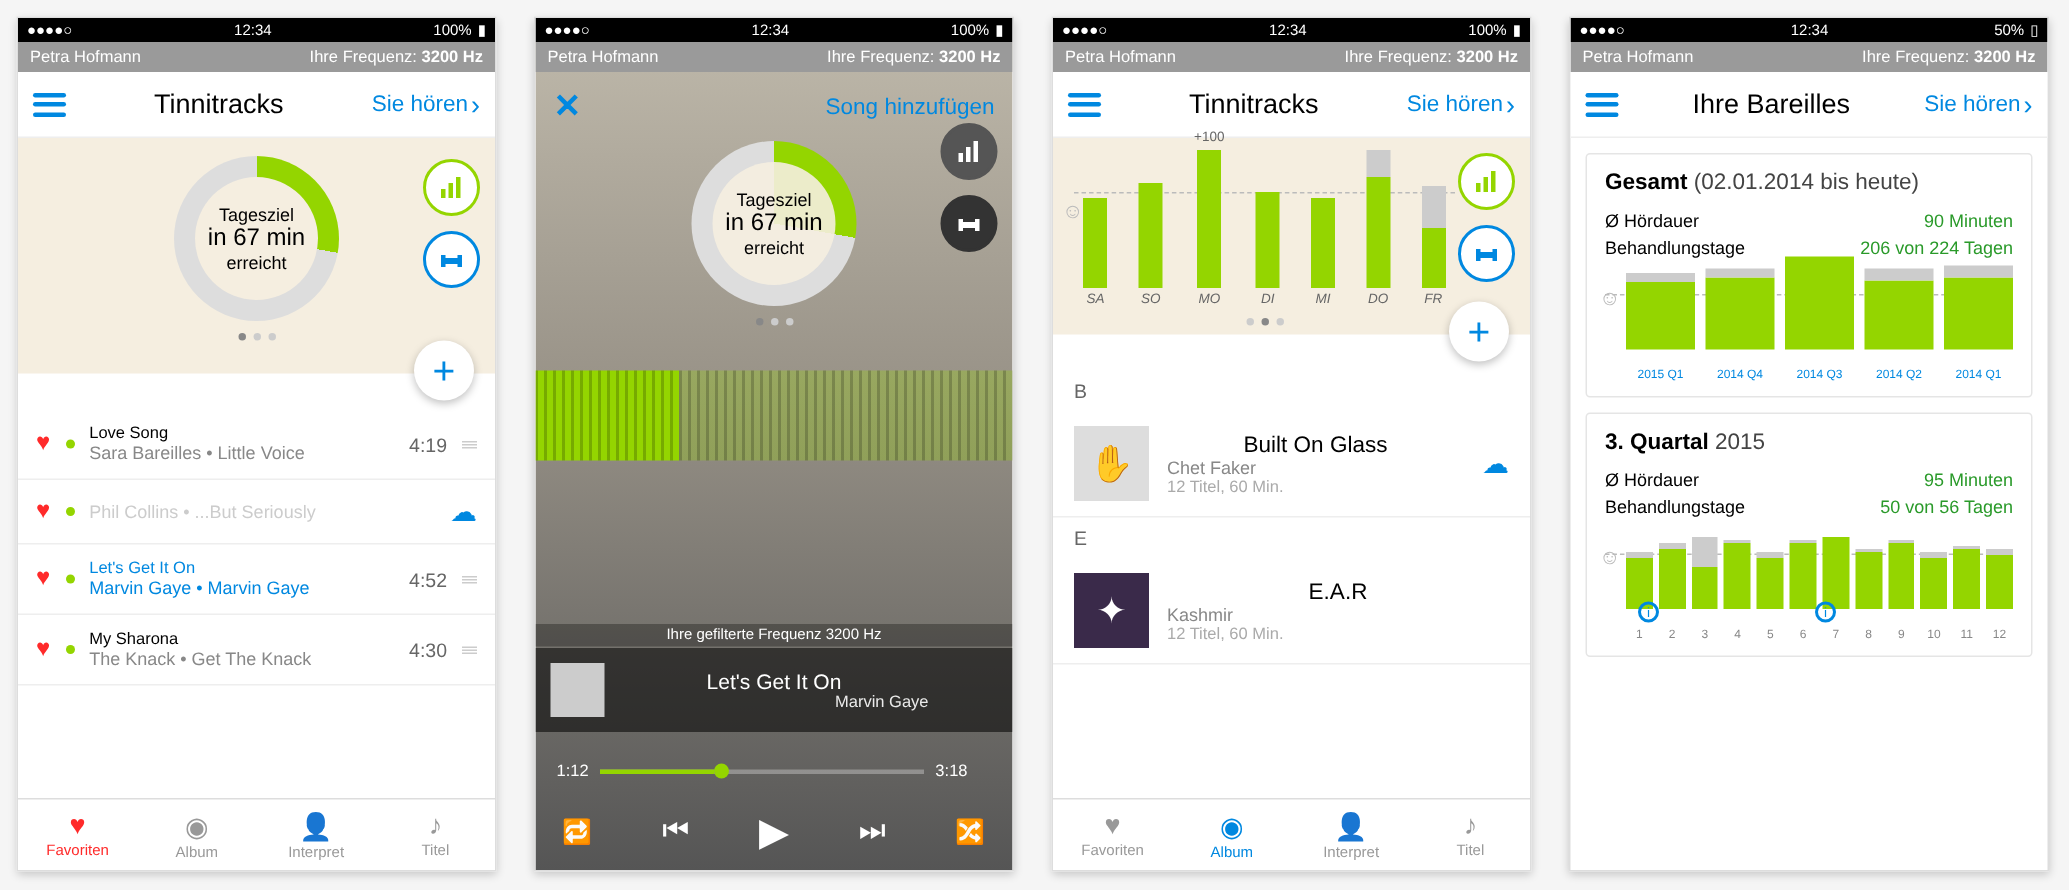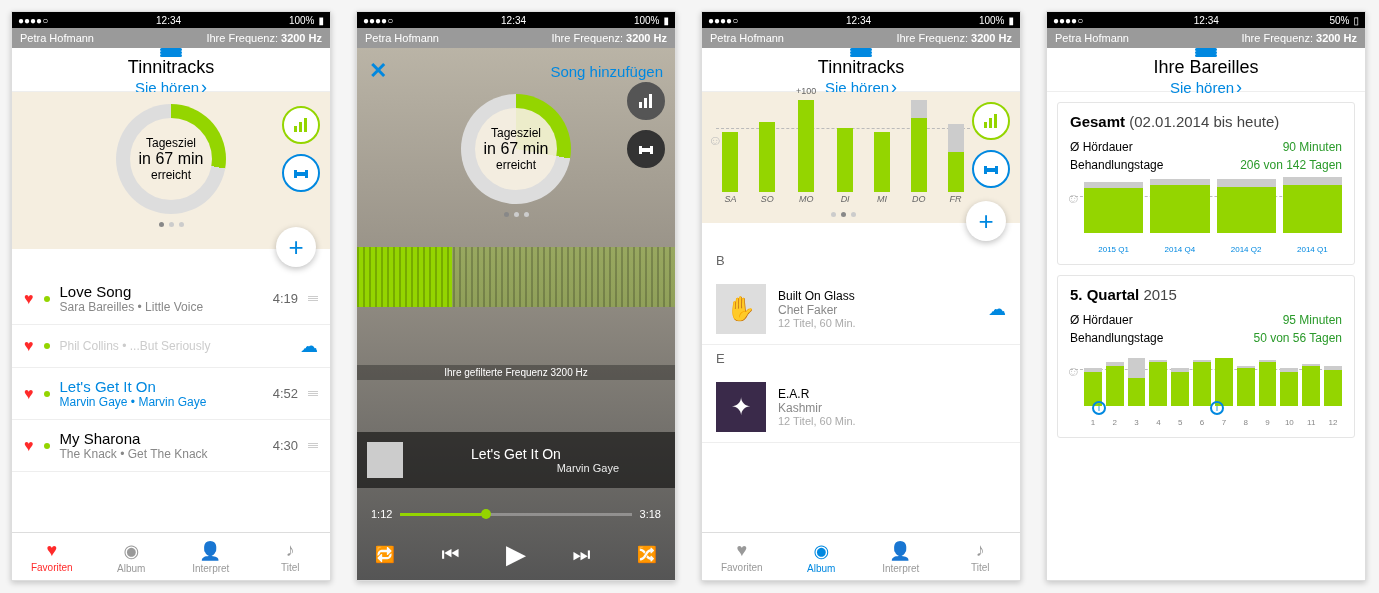--- a/index.html
+++ b/index.html
@@ -50,21 +50,20 @@
 
   
   .nav-bar {
     height: 44px;
     display: flex;
     align-items: center;
     justify-content: space-between;
     padding: 0 10px;
     border-bottom: 1px solid #eee;
     background:#fff;
-    flex-direction:column;
   }
   .hamburger {
     width: 22px; height: 16px;
     display:flex; flex-direction:column; justify-content:space-between;
   }
   .hamburger span { display:block; height:3px; background:#0088e0; border-radius:2px; }
   .nav-title { font-size: 18px; font-weight: 500; flex:1; text-align:center; }
   .nav-right { color:#0088e0; font-size:15px; display:flex; align-items:center; gap:2px; }
   .chev { font-size:18px; line-height:1; }
 
@@ -109,21 +108,21 @@
 
   
   .fav-list { padding-top: 24px; }
   .song-row {
     display:flex; align-items:center; padding:10px 12px;
     border-bottom:1px solid #eee; gap:10px;
   }
   .heart { color:#ff2a2a; font-size:16px; }
   .greendot { width:6px; height:6px; border-radius:50%; background:#94d500; }
   .song-meta { flex:1; }
-  .song-title { font-size:15px; }
+  .song-title { font-size:11px; }
   .song-title.link { color:#0088e0; }
   .song-sub { font-size:12px; color:#888; }
   .song-dur { font-size:13px; color:#666; }
   .handle { display:flex; flex-direction:column; gap:1px; }
   .handle span { width:10px; height:1px; background:#ccc; }
   .cloud { color:#0088e0; font-size:18px; }
   .song-row.dim .song-title, .song-row.dim .song-sub { color:#ccc; }
 
   
   .tab-bar {
@@ -141,37 +140,37 @@
   .player-body { position:relative; height: calc(100% - 16px); background: linear-gradient(180deg, #bdb7a9 0%, #9a9489 40%, #555 100%); }
   .player-top {
     display:flex; align-items:center; justify-content:space-between;
     padding:10px 12px;
   }
   .close-x { color:#0088e0; font-size:22px; font-weight:bold; }
   .player-ring-wrap { display:flex; justify-content:center; }
   .player .side-icons { top:54px; }
   .player .ring::after { background:rgba(245,238,224,.9); }
   .filter-label {
-    text-align:center; color:#fff; font-size:10px; margin-top:37px;
+    text-align:center; color:#fff; font-size:10px; margin-top:88px;
     background:rgba(0,0,0,.3); padding:2px 0;
   }
   .wave { height:60px; background:linear-gradient(90deg, #94d500 0 30%, rgba(148,213,0,.3) 30% 100%); margin:30px 0 0; position:relative; }
   .wave::before { content:''; position:absolute; inset:0; background:repeating-linear-gradient(90deg, rgba(0,0,0,.2) 0 2px, transparent 2px 6px); }
   .now-playing {
     background:rgba(0,0,0,.55); color:#fff; padding:10px; display:flex; align-items:center; gap:10px;
     position:absolute; bottom:92px; left:0; right:0;
   }
   .now-playing img, .np-art {
     width:36px; height:36px; background:#ccc; flex-shrink:0;
   }
   .np-meta { flex:1; text-align:center; }
   .np-title { font-size:14px; font-weight:500; }
   .np-artist { font-size:11px; opacity:.9;text-align:right; }
   .progress-row {
-    position:absolute; bottom:60px; left:0; right:0; padding:0 14px;
+    position:absolute; bottom:60px; left:0; right:16px; padding:0 14px;
     display:flex; align-items:center; gap:8px; color:#fff; font-size:11px;
   }
   .prog-track { flex:1; height:3px; background:rgba(255,255,255,.3); position:relative; }
   .prog-fill { position:absolute; left:0; top:0; bottom:0; width:35%; background:#94d500; }
   .prog-knob { position:absolute; left:35%; top:-4px; width:10px; height:10px; border-radius:50%; background:#94d500; }
   .controls-row {
     position:absolute; bottom:10px; left:0; right:0; padding:0 18px;
     display:flex; align-items:center; justify-content:space-between; color:#fff;
   }
   .ctrl-small { font-size:16px; color:#94d500; }
@@ -188,21 +187,21 @@
   .bar .grey { position:absolute; top:-0px; left:0; right:0; background:#ccc; }
   .bar-lbl { font-size:9px; color:#666;font-style:italic; }
   .smiley { color:#bbb; font-size:14px; position:absolute; left:6px; top:40px; }
 
   
   .section-head { padding:6px 14px; font-size:13px; color:#666; }
   .album-row { display:flex; align-items:center; padding:10px 14px; border-bottom:1px solid #eee; gap:12px; }
   .album-art { width:50px; height:50px; background:#ddd; flex-shrink:0; display:flex; align-items:center; justify-content:center; font-size:24px; }
   .album-art.dark { background:#3a2a4a; color:#fff; }
   .album-meta { flex:1; }
-  .album-title { font-size:12px; }
+  .album-title { font-size:15px;text-align:center; }
   .album-artist { font-size:12px; color:#888; }
   .album-info { font-size:11px; color:#aaa; }
 
   
   .stats-card {
     margin:10px; border:1px solid #e5e5e5; border-radius:3px; padding:10px 12px;
     background:#fff;
   }
   .stats-head { font-size:15px; margin-bottom:8px; }
   .stats-head .light { font-weight:300; color:#444; }
@@ -586,55 +585,59 @@
   </div>
 
   <div class="stats-card">
     <div class="stats-head"><b>Gesamt</b> <span class="light">(02.01.2014 bis heute)</span></div>
     <div class="stat-row">
         <span>Ø Hördauer</span>
         <span class="val">90 Minuten</span>
       </div>
     <div class="stat-row">
         <span>Behandlungstage</span>
-        <span class="val">206 von 142 Tagen</span>
+        <span class="val">206 von 224 Tagen</span>
       </div>
     <div style="position:relative;">
       <span class="smiley" style="top:6px; left:-4px;">☺</span>
       <div class="mini-bars" id="q-bars" style="padding-left:14px;">
           <div class="mini-col">
             <div class="mini-bar" style="height:45px">
               <div class="g" style="height:6px; top:-6px;"></div>
             </div>
             <div class="mini-lbl">2015 Q1</div>
           </div>
           <div class="mini-col">
             <div class="mini-bar" style="height:48px">
               <div class="g" style="height:6px; top:-6px;"></div>
             </div>
             <div class="mini-lbl">2014 Q4</div>
           </div>
           <div class="mini-col">
+            <div class="mini-bar" style="height:62px"></div>
+            <div class="mini-lbl">2014 Q3</div>
+          </div>
+          <div class="mini-col">
             <div class="mini-bar" style="height:46px">
               <div class="g" style="height:8px; top:-8px;"></div>
             </div>
             <div class="mini-lbl">2014 Q2</div>
           </div>
           <div class="mini-col">
             <div class="mini-bar" style="height:48px">
               <div class="g" style="height:8px; top:-8px;"></div>
             </div>
             <div class="mini-lbl">2014 Q1</div>
           </div>
         </div>
     </div>
   </div>
 
   <div class="stats-card">
-    <div class="stats-head"><b>5. Quartal</b> <span class="light">2015</span></div>
+    <div class="stats-head"><b>3. Quartal</b> <span class="light">2015</span></div>
     <div class="stat-row">
         <span>Ø Hördauer</span>
         <span class="val">95 Minuten</span>
       </div>
     <div class="stat-row">
         <span>Behandlungstage</span>
         <span class="val">50 von 56 Tagen</span>
       </div>
     <div style="position:relative;">
       <span class="smiley" style="top:6px; left:-4px;">☺</span>

